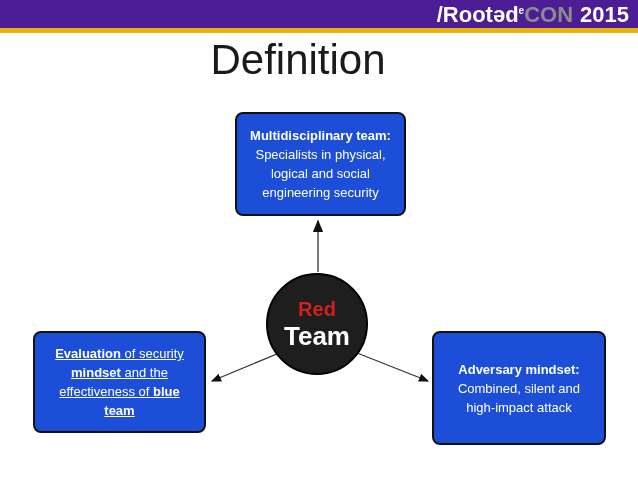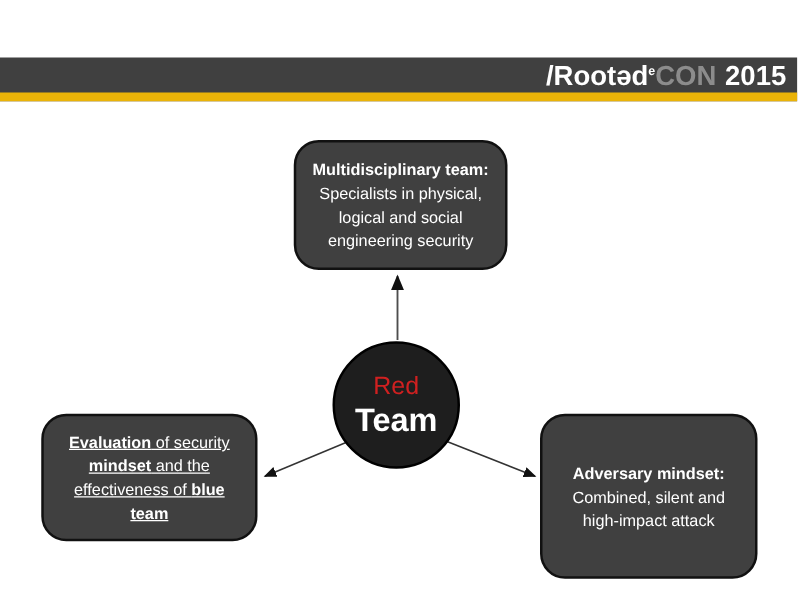--- a/index.html
+++ b/index.html
@@ -6,75 +6,75 @@
   .slide{
     position:relative;
     width:638px;height:479px;
     background:#ffffff;
     font-family:"Liberation Sans",sans-serif;
     overflow:hidden;
   }
   
   .header-bar{
     position:absolute;left:0;top:0;width:638px;height:28px;
-    background:#404040;
-    border-bottom:7px solid #eab308;
-    margin-top:46px;
+    background:#4c1d95;
+    border-bottom:5px solid #eab308;
   }
   .logo{
     position:absolute;right:9px;top:0;height:28px;line-height:29px;
     font-weight:bold;font-size:22px;letter-spacing:0px;
     color:#ffffff;white-space:nowrap;
   }
   .logo .sup{font-size:10px;vertical-align:super;line-height:0;}
   .logo .con{color:#8c8c8c;}
   .logo .year{color:#ffffff;margin-left:7px;}
   
   .title{
     position:absolute;left:0;top:36px;width:596px;
     text-align:center;
     font-size:42px;color:#1a1a1a;font-weight:400;
   }
   
   .node{
     position:absolute;
-    background:#404040;
+    background:#1d4ed8;
     border:2px solid #111111;
-    border-radius:20px;
+    border-radius:8px;
     color:#ffffff;
     font-size:13px;line-height:19px;text-align:center;
     display:flex;align-items:center;justify-content:center;
     box-sizing:border-box;
     padding:4px 6px;
   }
   .node-top{left:235px;top:112px;width:171px;height:104px;}
   .node-left{left:33px;top:331px;width:173px;height:102px;text-decoration:underline;}
-  .node-right{left:432px;top:331px;width:174px;height:132px;}
+  .node-right{left:432px;top:331px;width:174px;height:114px;}
   .circle{
     position:absolute;left:266px;top:273px;width:102px;height:102px;
     background:#1e1e1e;border:2px solid #000000;border-radius:50%;
     box-sizing:border-box;
     display:flex;flex-direction:column;align-items:center;justify-content:center;
     text-align:center;
   }
-  .circle .red-line{color:#d02020;font-weight:normal;font-size:20px;line-height:24px;}
+  .circle .red-line{color:#d02020;font-weight:bold;font-size:20px;line-height:24px;}
   .circle .team-line{color:#ffffff;font-weight:bold;font-size:26px;line-height:30px;}
   .arrows{position:absolute;left:0;top:0;width:638px;height:479px;pointer-events:none;}
 </style>
 </head>
 <body>
 
 <div class="slide">
 
   <div class="header-bar">
     <div class="logo">
       <span>/Rootəd</span><span class="sup">e</span><span class="con">CON</span><span class="year">2015</span>
     </div>
   </div>
 
+  <div class="title">Definition</div>
 
   <svg class="arrows" width="638" height="479" viewBox="0 0 638 479" xmlns="http://www.w3.org/2000/svg">
     <defs>
       <marker id="ah" markerWidth="9" markerHeight="7" refX="7.5" refY="3.5" orient="auto">
         <path d="M0,0 L8.5,3.5 L0,7 z" fill="#111111"></path>
       </marker>
     </defs>
     <line x1="318" y1="272" x2="318" y2="221" stroke="#4d4d4d" stroke-width="1.5" marker-end="url(#ah)"></line>
     <line x1="284" y1="351" x2="212" y2="381" stroke="#333333" stroke-width="1.2" marker-end="url(#ah)"></line>
     <line x1="352" y1="351" x2="428" y2="381" stroke="#333333" stroke-width="1.2" marker-end="url(#ah)"></line>

